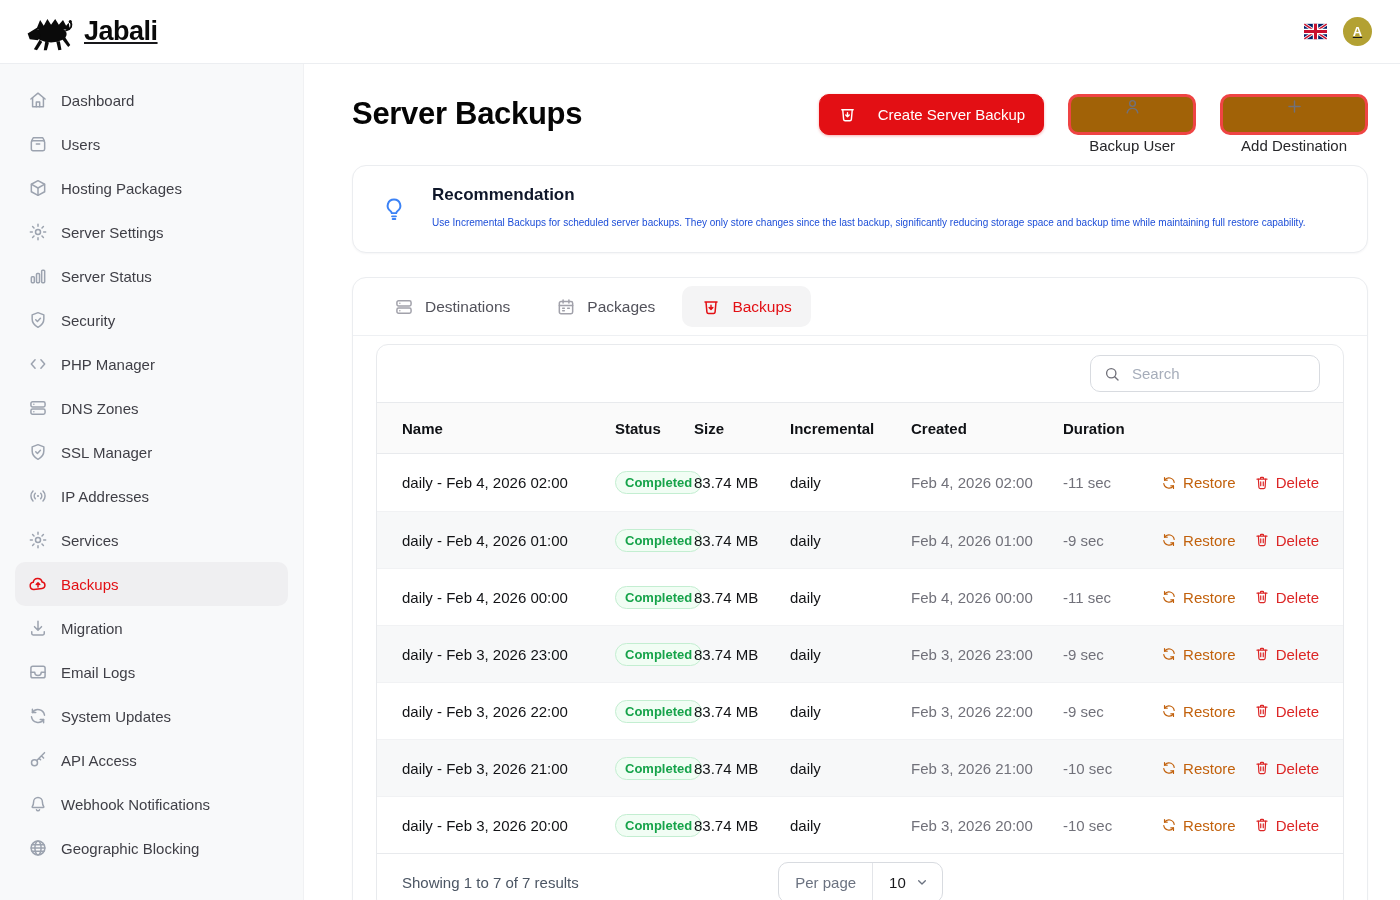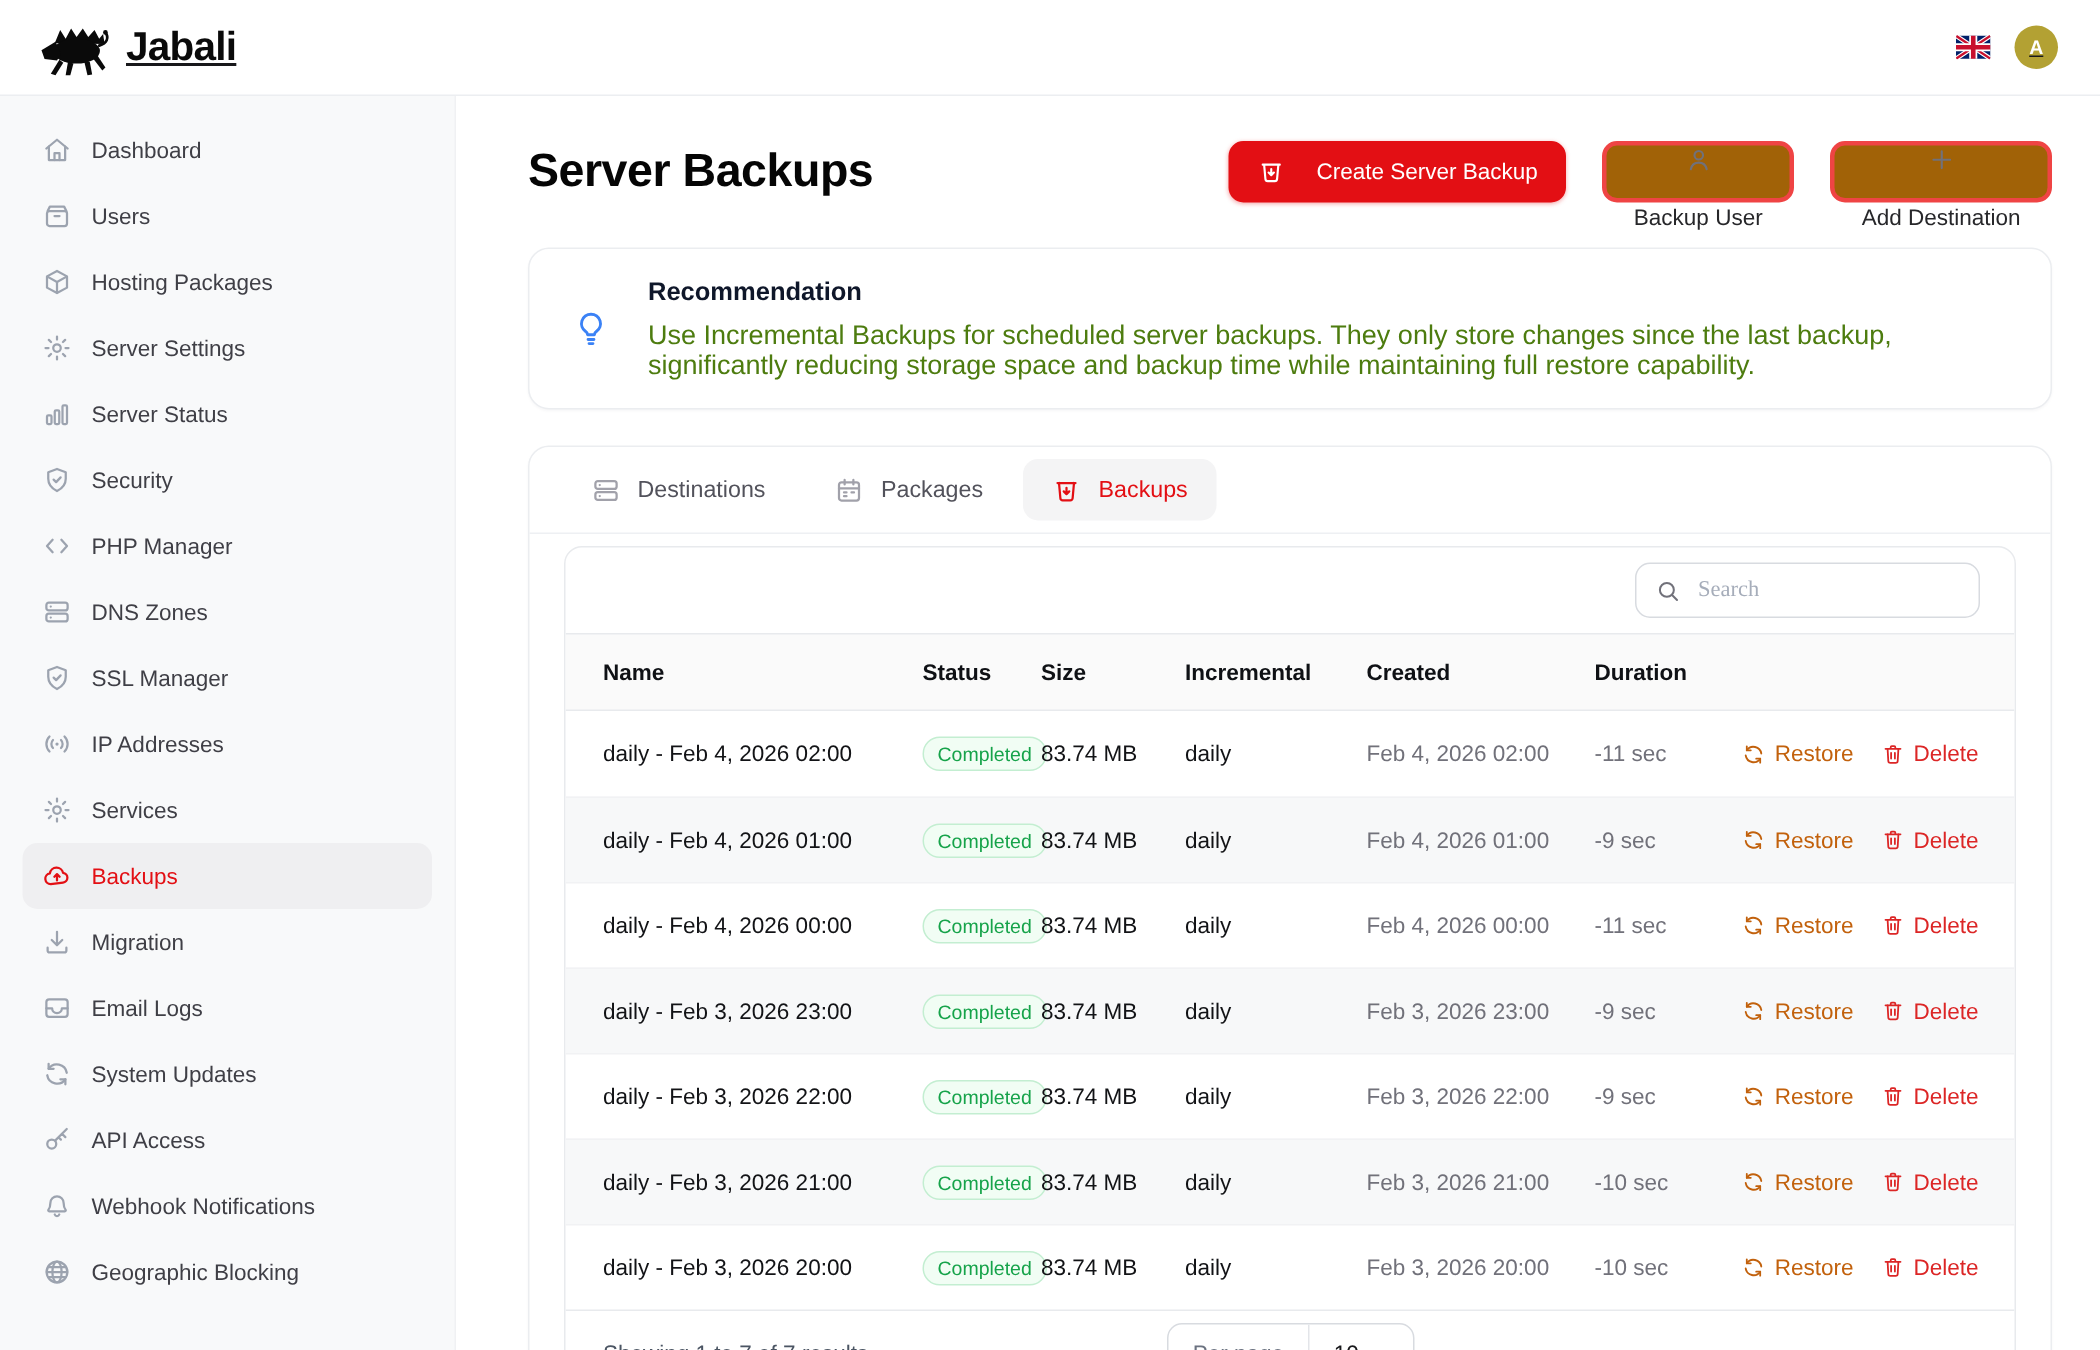--- a/index.html
+++ b/index.html
@@ -48,53 +48,53 @@
   .btn.primary{background:var(--red);border:1px solid var(--red);color:#fff;box-shadow:0 1px 3px rgba(227,15,20,.35);}
   .btn.primary .b-ico{color:#fff;}
 
   .card{background:#fff;border:1px solid #ebedf0;border-radius:14px;box-shadow:0 1px 2px rgba(16,24,40,.04);}
 
   
   .recommendation{margin-top:27px;padding:19px 28px;display:flex;align-items:center;gap:25px;}
   .rec-ico{width:26px;height:26px;color:#3b82f6;flex:none;}
   .rec-ico svg{width:26px;height:26px;display:block;}
   .rec-title{margin:0 0 8px;font-size:17px;font-weight:700;color:#0f172a;}
-  .rec-body{margin:0;font-size:18px;line-height:20px;color:#4d7c0f;width:890px;}
+  .rec-body{margin:0;font-size:10px;line-height:20px;color:#1d4ed8;width:890px;}
 
   
   .main-card{margin-top:24px;padding-bottom:24px;}
   .tabs{display:flex;align-items:center;gap:8px;height:58px;padding:0 22px;border-bottom:1px solid #eef0f3;}
   .tab{display:flex;align-items:center;gap:11px;height:41px;padding:0 19px;border-radius:10px;
     font-size:15.5px;color:#52525b;cursor:pointer;background:transparent;border:none;font-family:inherit;}
   .tab .t-ico{width:20px;height:20px;color:#a1a1aa;}
   .tab .t-ico svg{width:20px;height:20px;display:block;}
   .tab.active{background:#f4f4f5;color:var(--red);}
   .tab.active .t-ico{color:var(--red);}
 
   .card-body{padding:8px 23px 0;}
   .table-card{border:1px solid var(--border);border-radius:12px;overflow:hidden;background:#fff;}
 
   .search-row{display:flex;justify-content:flex-end;align-items:center;height:57px;padding:0 23px;}
   .search-box{display:flex;align-items:center;gap:9px;width:230px;height:37px;border:1px solid #d8dbe0;
-    border-radius:10px;padding:0 12px;background:#fff;font-family:Liberation Serif, serif;}
+    border-radius:10px;padding:0 12px;background:#fff;}
   .search-box .sb-ico{width:18px;height:18px;color:#71717a;flex:none;}
   .search-box .sb-ico svg{width:18px;height:18px;display:block;}
   .search-box input{border:none;outline:none;flex:1;min-width:0;font-size:15px;font-family:inherit;color:#18181b;background:transparent;}
   .search-box input::placeholder{color:#a6adba;}
 
   .grid-cols{display:grid;grid-template-columns:213px 79px 96px 121px 152px 92px 1fr;
     align-items:center;padding:0 24px 0 25px;}
   .t-head{height:52px;background:#fafafa;border-top:1px solid var(--border);border-bottom:1px solid var(--border);
     font-weight:700;font-size:15px;color:#0f1115;}
   .t-row{height:57px;font-size:15px;color:#121316;}
   .t-row:nth-child(even){background:#f7f8f9;}
   .t-row + .t-row{border-top:1px solid #f1f2f4;}
   .muted{color:var(--muted);}
   .badge{display:inline-block;padding:3px 9px;border-radius:999px;background:#f1fdf4;
-    border:1px solid #c3eed1;color:#16a34a;font-size:13px;}
+    border:1px solid #c3eed1;color:#16a34a;font-size:13px;font-weight:bold;}
   .actions{display:flex;justify-content:flex-end;gap:18px;}
   .link{display:flex;align-items:center;gap:6px;background:none;border:none;font-size:15px;
     font-family:inherit;cursor:pointer;padding:0;}
   .link .l-ico svg{width:16px;height:16px;display:block;}
   .link.restore{color:#c2610c;}
   .link.delete{color:#dc2626;}
 
   .t-foot{height:57px;border-top:1px solid var(--border);display:grid;grid-template-columns:1fr auto 1fr;
     align-items:center;padding:0 24px 0 25px;font-size:15px;color:#4b5563;}
   .per-page{display:flex;align-items:center;border:1px solid #d8dbe0;border-radius:10px;height:41px;

